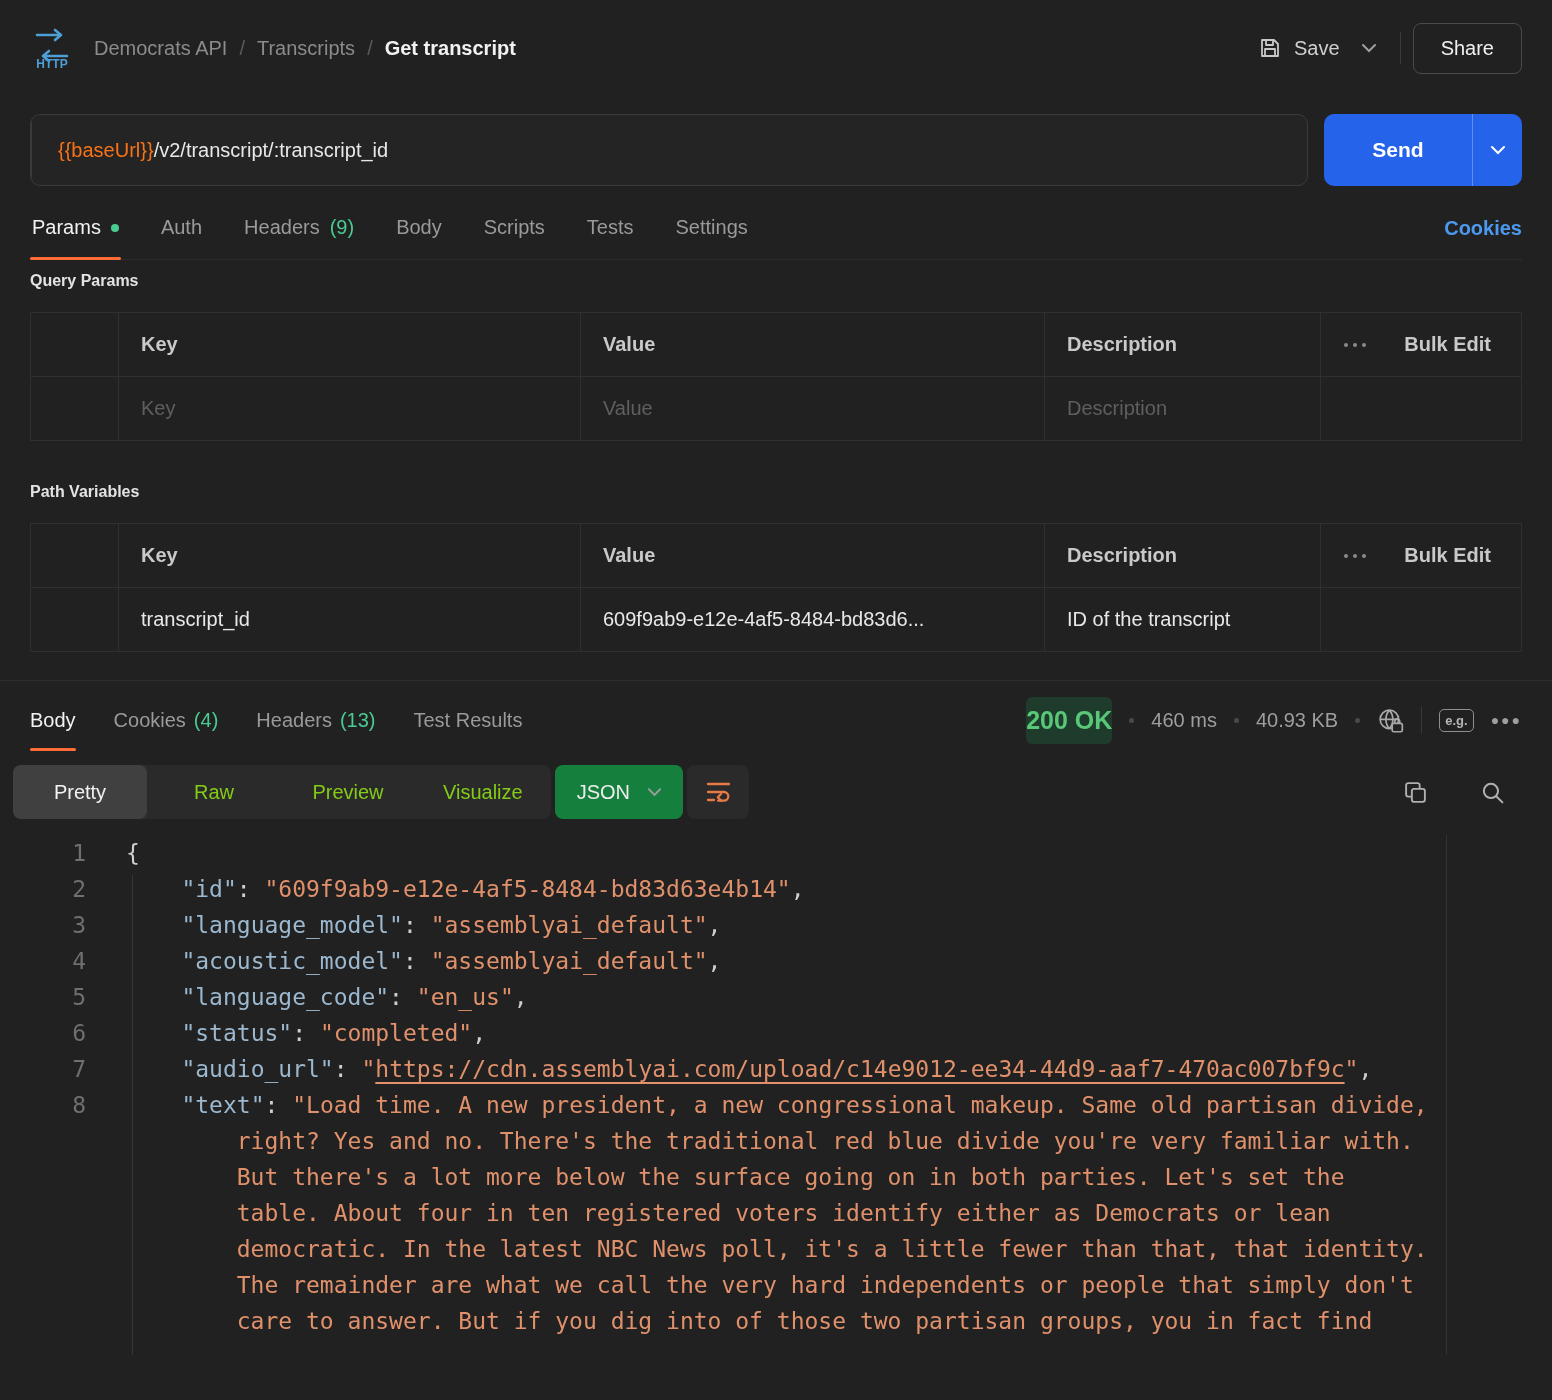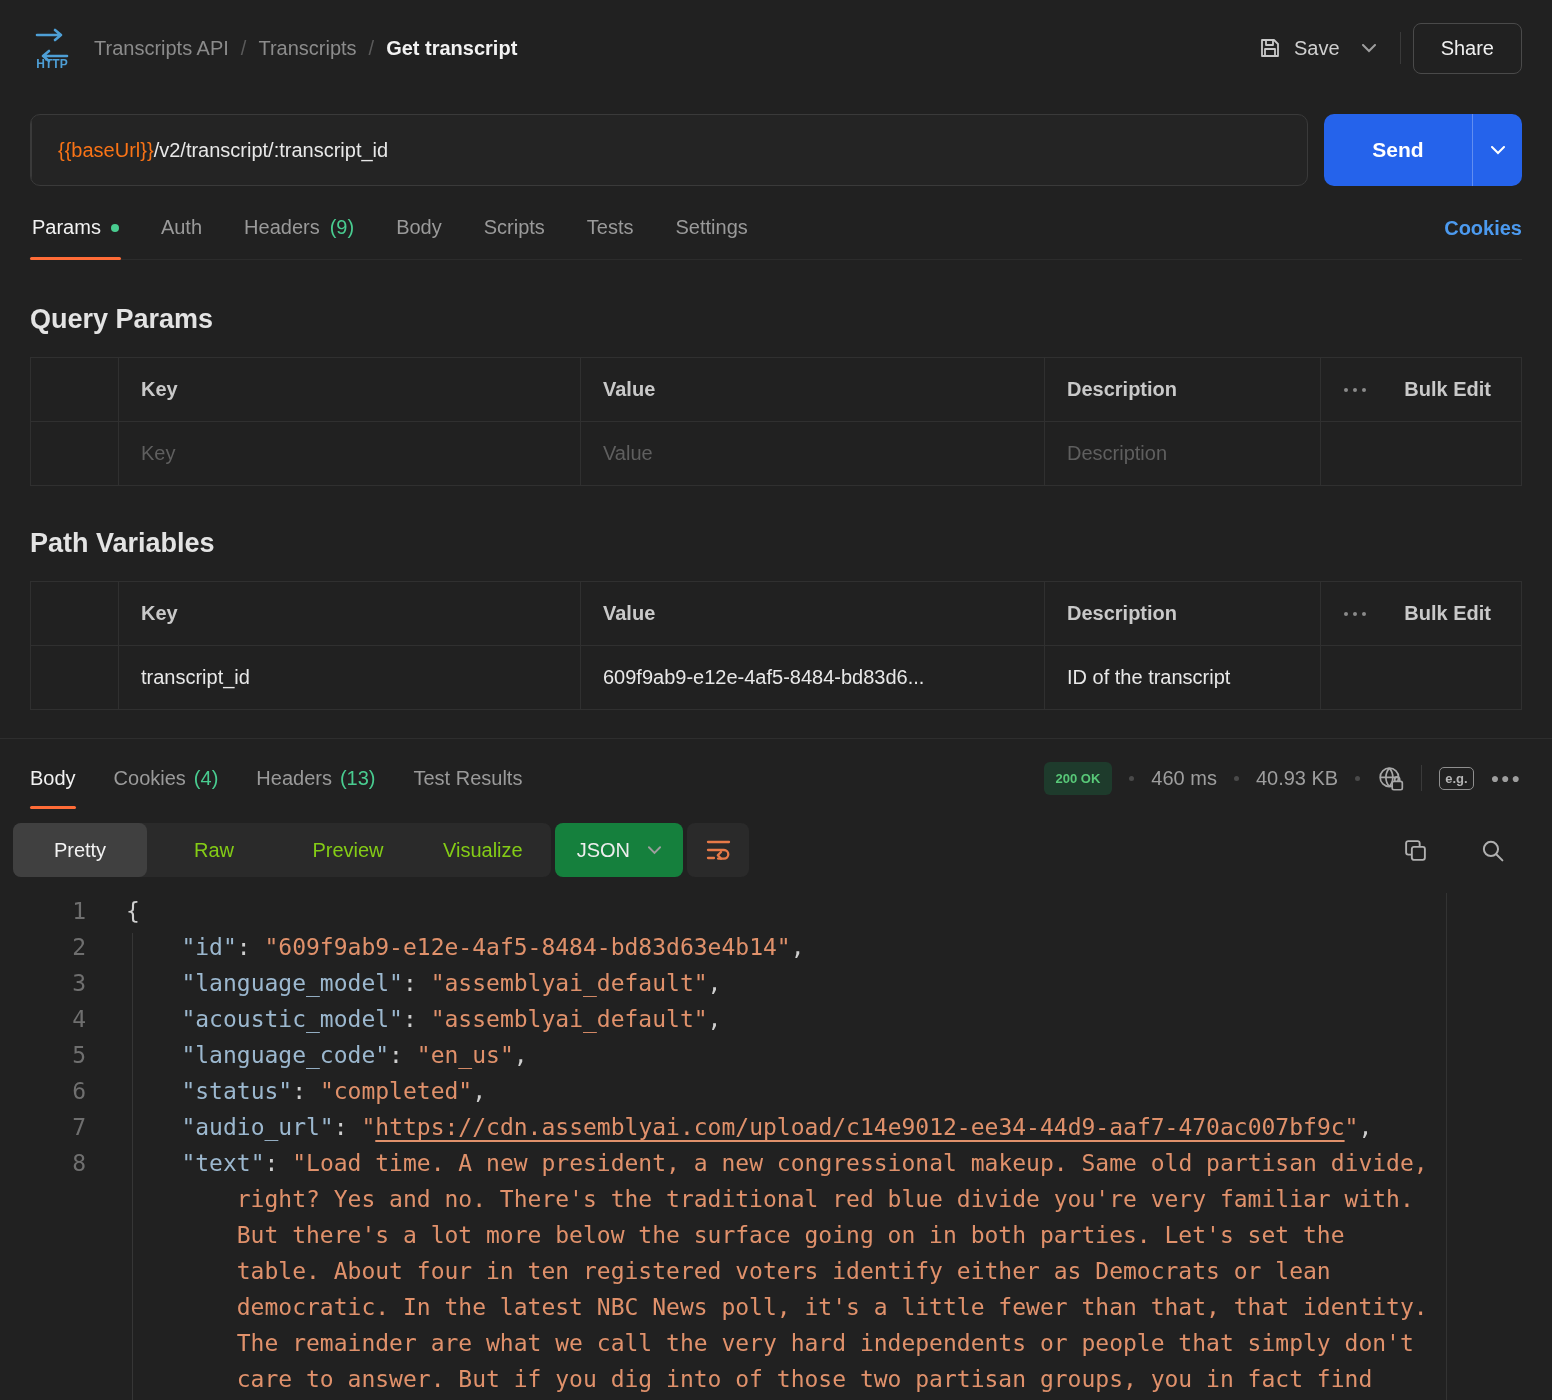--- a/index.html
+++ b/index.html
@@ -39,40 +39,40 @@
   
   .req-tabs { display: flex; align-items: center; gap: 38px; margin: 12px 30px 0; border-bottom: 1px solid #2c2c2c; }
   .rtab { font-size: 20px; color: #9a9a9a; padding: 18px 2px 20px; position: relative; display: flex; align-items: center; gap: 10px; cursor: pointer; }
   .rtab.active { color: #f2f2f2; }
   .rtab.active::after { content: ""; position: absolute; left: 0; right: 0; bottom: -1px; height: 3px; background: #ff6c37; border-radius: 2px; }
   .green-dot { width: 8px; height: 8px; border-radius: 50%; background: #49cc90; }
   .count { color: #49cc90; }
   .cookies-link { margin-left: auto; color: #4c9aef; font-size: 20px; font-weight: 600; cursor: pointer; }
 
   
-  .section-title { margin: 44px 30px 22px; font-size: 27px; font-weight: 700; color: #e3e3e3; }
+  .section-title { margin: 12px 30px 22px; font-size: 16px; font-weight: 700; color: #e3e3e3; }
   .section-title.pv { margin-top: 42px; }
   .ptable { margin: 0 30px; border: 1px solid #303030; font-size: 20px; }
   .prow { display: grid; grid-template-columns: 88px 462px 464px 276px 1fr; }
   .prow + .prow { border-top: 1px solid #303030; }
   .pcell { padding: 0 22px; border-right: 1px solid #303030; height: 63px; display: flex; align-items: center; gap: 10px; overflow: hidden; white-space: nowrap; }
   .pcell:last-child { border-right: none; }
   .phead .pcell { color: #c9c9c9; font-weight: 600; }
   .placeholder { color: #5f5f5f; }
   .cell-text { color: #e8e8e8; }
   .actions-cell { justify-content: space-between; padding-right: 30px; gap: 16px; color: #a8a8a8; font-weight: 400; cursor: pointer; }
 
   
   .response { margin-top: 28px; border-top: 1px solid #2e2e2e; }
   .resp-header { display: flex; align-items: center; padding: 0 30px; height: 78px; }
   .resp-tab { font-size: 20px; color: #9a9a9a; height: 100%; display: flex; align-items: center; position: relative; gap: 8px; margin-right: 38px; cursor: pointer; }
   .resp-tab.active { color: #f2f2f2; }
   .resp-tab.active::after { content: ""; position: absolute; bottom: 8px; left: 0; right: 0; height: 3px; background: #ff6c37; border-radius: 2px; }
   .resp-meta { margin-left: auto; display: flex; align-items: center; gap: 17px; }
-  .status-badge { background: #1e3b2c; color: #58c878; font-size: 13px; font-weight: 600; padding: 9px 12px; border-radius: 6px; cursor: pointer; }
+  .status-badge { background: #1e3b2c; color: #58c878; font-size: 25px; font-weight: 600; padding: 9px 0; border-radius: 6px; cursor: pointer; }
   .meta-dot { width: 5px; height: 5px; border-radius: 50%; background: #4a4a4a; }
   .meta-text { color: #9e9e9e; font-size: 20px; }
   .meta-divider { width: 1px; height: 26px; background: #3a3a3a; }
   .eg-icon { border: 1.5px solid #8f8f8f; color: #b5b5b5; border-radius: 5px; font-size: 13px; padding: 3px 5px; font-weight: 600; cursor: pointer; }
   .kebab { color: #9e9e9e; font-size: 14px; letter-spacing: 2px; font-weight: 700; cursor: pointer; }
 
   
   .resp-toolbar { display: flex; align-items: center; margin: 6px 13px 0; gap: 4px; }
   .seg-group { display: flex; background: #2a2a2a; border-radius: 8px; height: 54px; }
   .seg { min-width: 134px; padding: 0 28px; display: flex; align-items: center; justify-content: center; color: #84cc16; font-size: 20px; border-radius: 8px; cursor: pointer; }
@@ -110,21 +110,21 @@
   <span>
     <svg width="44" height="44" viewBox="0 0 44 44">
       <g stroke="#4e9fd6" stroke-width="2.6" fill="none" stroke-linecap="round" stroke-linejoin="round">
         <path d="M7 9 h24 m0 0 l-6 -5 m6 5 l-6 5"></path>
         <path d="M37 30 h-24 m0 0 l6 -5 m-6 5 l6 5"></path>
       </g>
       <text x="22" y="42" fill="#4e9fd6" font-size="12" font-weight="bold" text-anchor="middle" font-family="Liberation Sans, sans-serif">HTTP</text>
     </svg>
   </span>
   <nav class="breadcrumb">
-    <span class="crumb">Transcripts API</span>
+    <span class="crumb">Democrats API</span>
     <span class="crumb-sep">/</span>
     <span class="crumb">Transcripts</span>
     <span class="crumb-sep">/</span>
     <span class="crumb current">Get transcript</span>
   </nav>
   <div class="topbar-right">
     <div class="save-btn">
       <span>
         <svg width="24" height="24" viewBox="0 0 24 24" fill="none" stroke="#c8c8c8" stroke-width="1.8" stroke-linejoin="round">
           <path d="M4 4 h12 l4 4 v12 h-16 z"></path>

